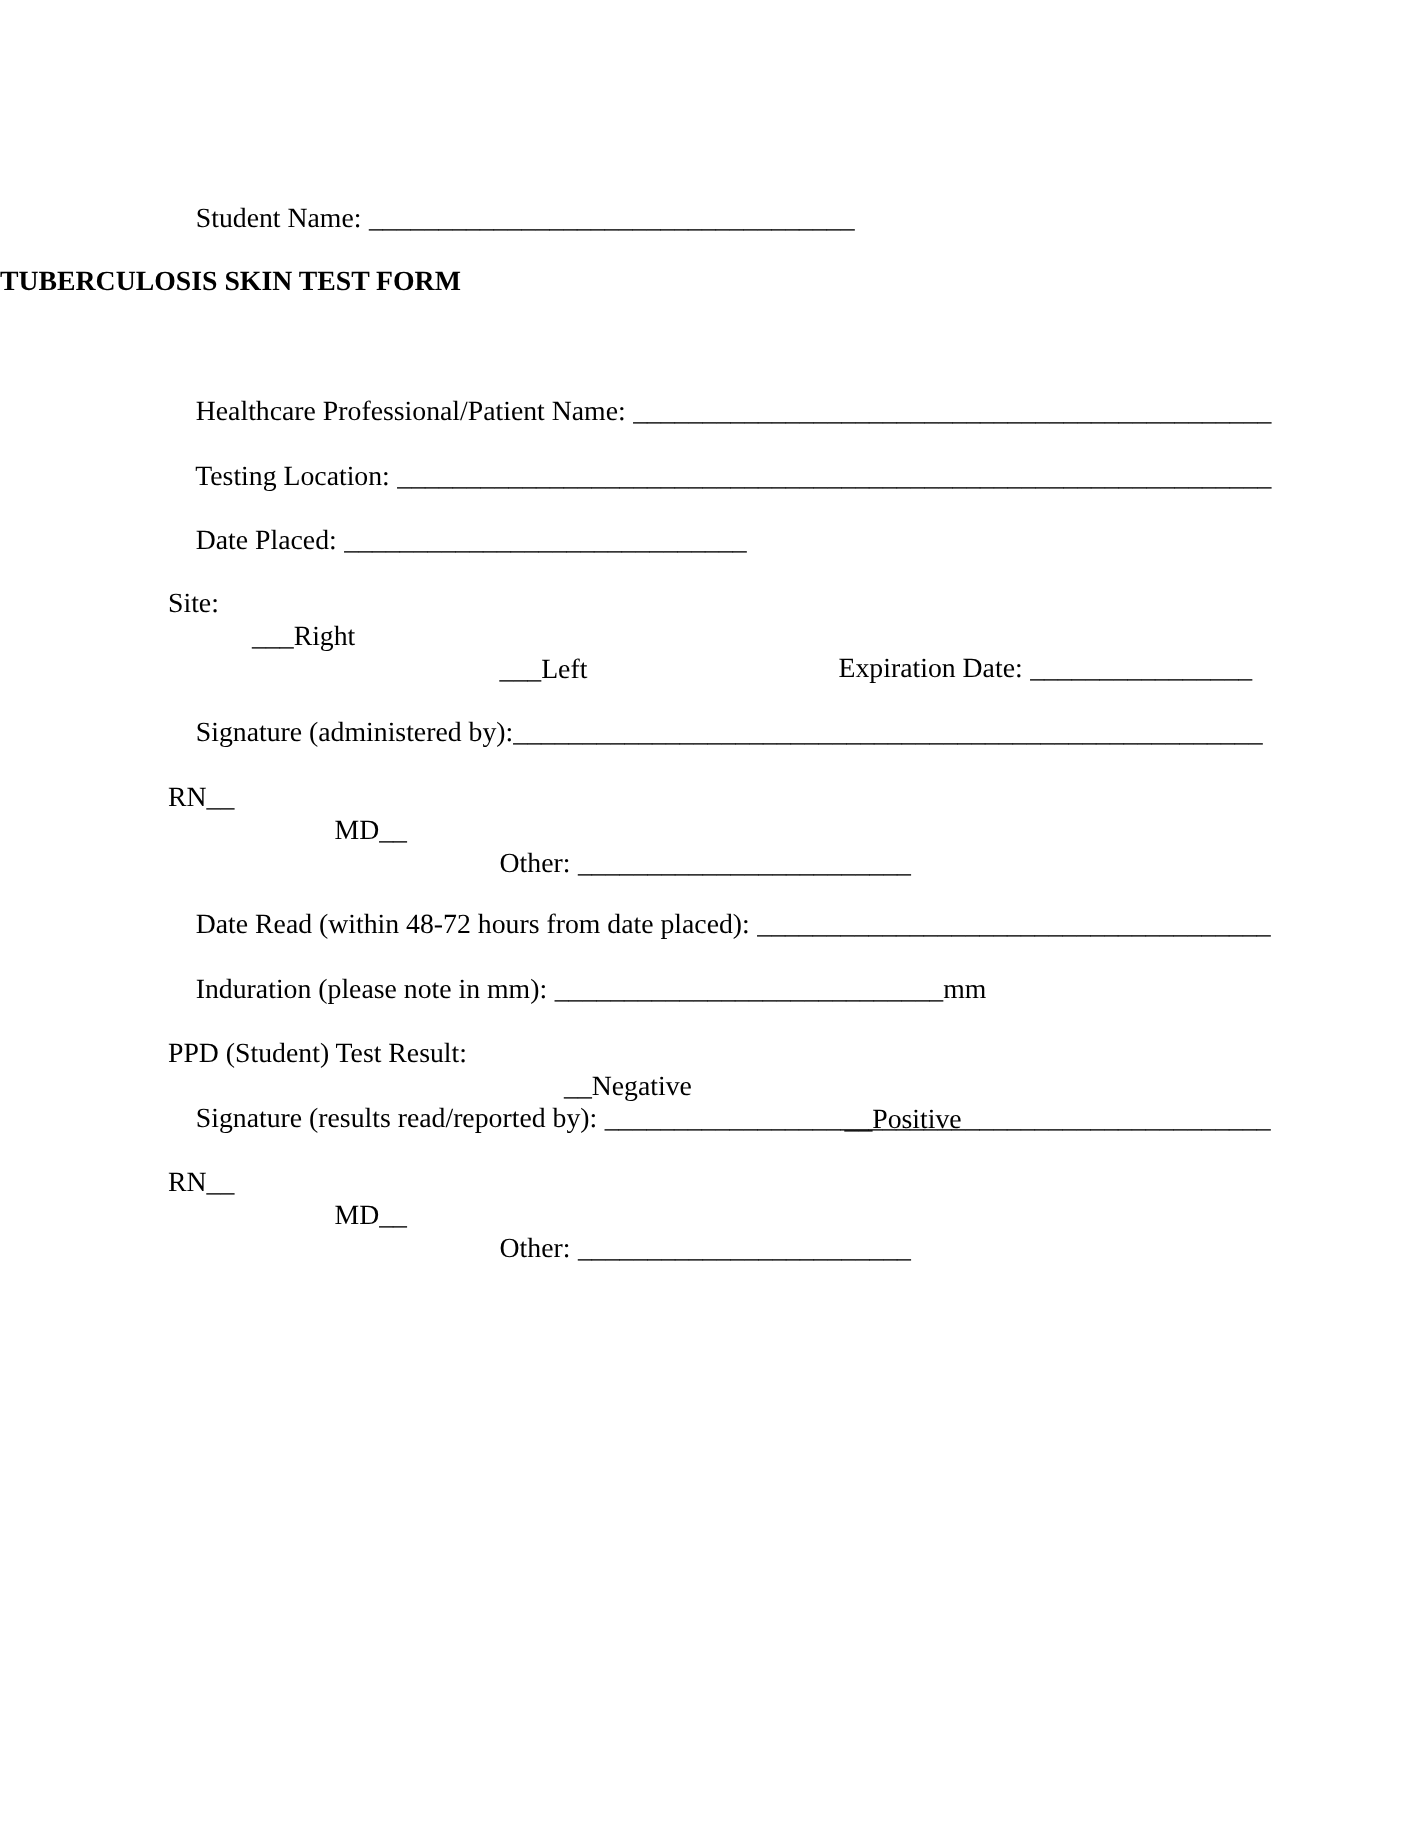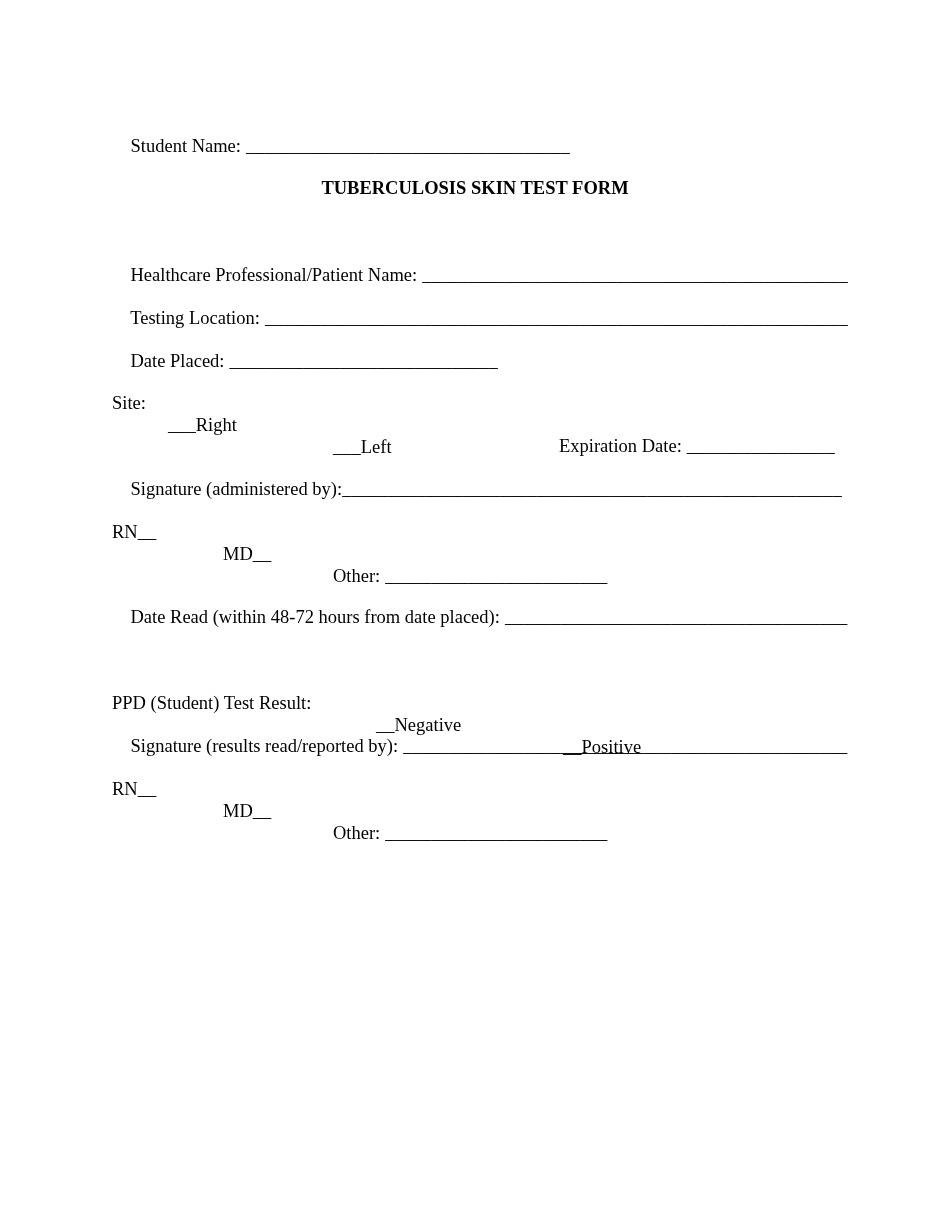--- a/index.html
+++ b/index.html
@@ -18,21 +18,20 @@
   .line {
     position: absolute;
     white-space: pre;
   }
   .at-margin { left: 112px; }
   .full { left: 0; width: 100%; height: 22px; }
   .seg { position: absolute; white-space: pre; }
   .title-line {
     left: 0;
     width: 100%;
-    text-align: center;
     font-weight: bold;
   }
   .gap { margin-left: 5px; }
   .blank { letter-spacing: 0; }
 </style>
 </head>
 <body>
 
 <div class="page" style="background: rgb(255, 255, 255); color: rgb(0, 0, 0);">
 
@@ -71,20 +70,23 @@
   <div class="line full" style="top:499px">
     <span class="seg" style="left:112px">RN__</span>
     <span class="seg" style="left:223px">MD__</span>
     <span class="seg" style="left:333px"><span>Other:</span><span class="blank gap">________________________</span></span>
   </div>
 
   <div class="line at-margin" style="top:584px">
     <span>Date Read (within 48-72 hours from date placed):</span><span class="blank gap">_____________________________________</span>
   </div>
 
+  <div class="line at-margin" style="top:627px">
+    <span>Induration (please note in mm):</span><span class="blank gap">____________________________</span><span>mm</span>
+  </div>
 
   <div class="line full" style="top:670px">
     <span class="seg" style="left:112px">PPD (Student) Test Result:</span>
     <span class="seg" style="left:376px">__Negative</span>
     <span class="seg" style="left:563px">__Positive</span>
   </div>
 
   <div class="line at-margin" style="top:713px">
     <span>Signature (results read/reported by):</span><span class="blank gap">________________________________________________</span>
   </div>

